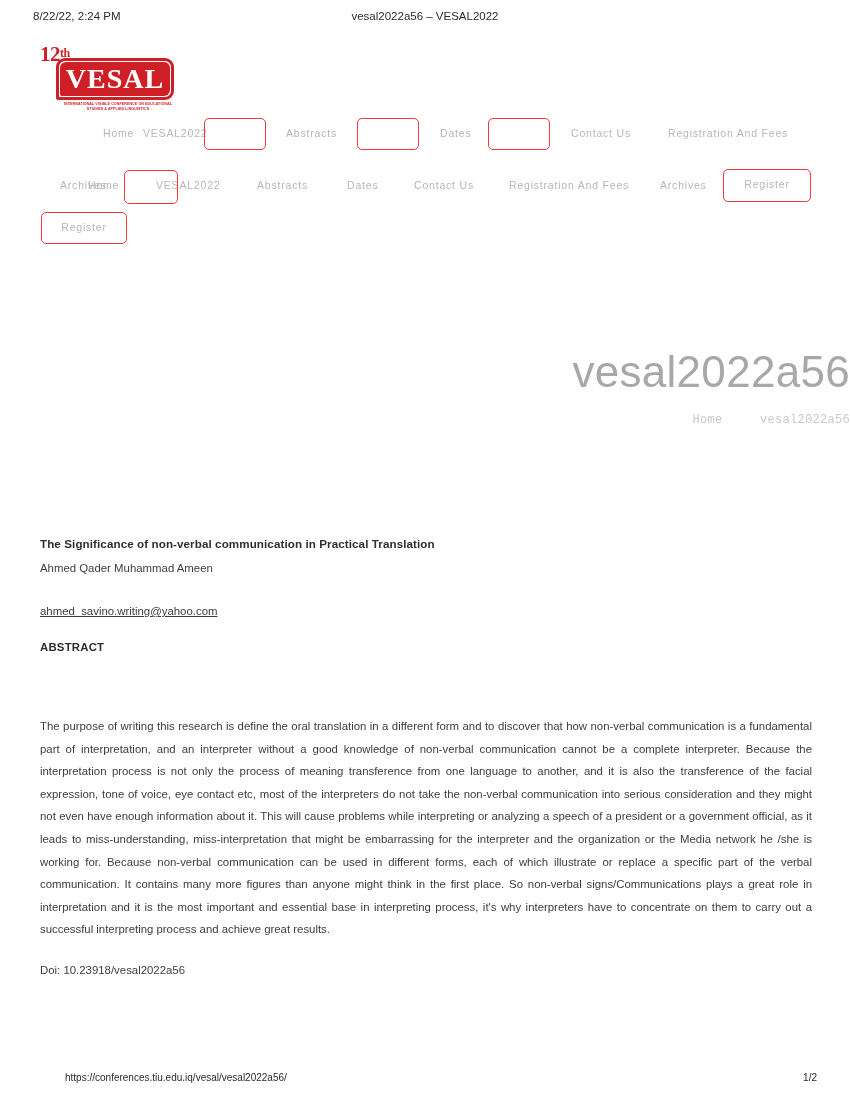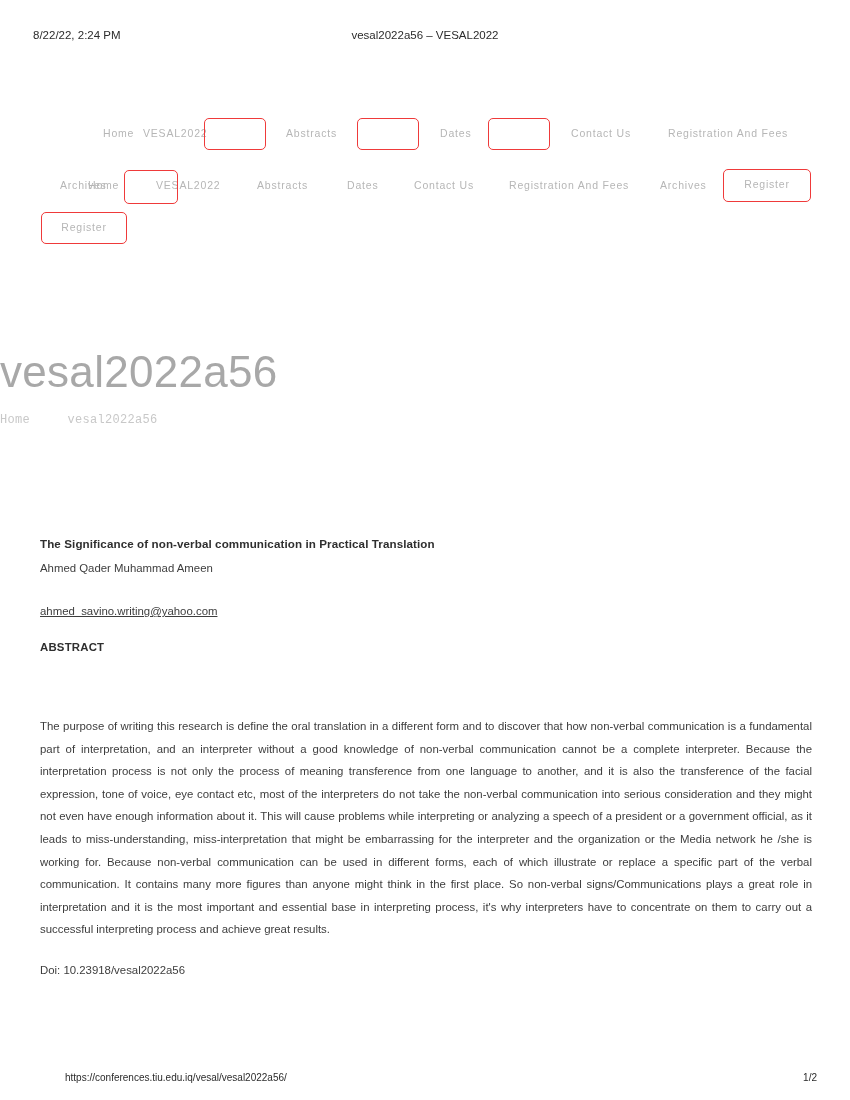--- a/index.html
+++ b/index.html
@@ -12,21 +12,21 @@
     height: 1100px;
     position: relative;
     font-family: "Liberation Sans", sans-serif;
     color: #3c3c3c;
     overflow: hidden;
   }
 
   
   .print-header {
     position: absolute;
-    top: 29px;
+    top: 10px;
     left: 0;
     width: 850px;
     height: 16px;
     font-size: 11.5px;
     color: #2b2b2b;
   }
   .print-header .ph-date {
     position: absolute;
     left: 33px;
     top: 0;
@@ -156,21 +156,21 @@
     font-size: 10.5px;
     letter-spacing: 0.8px;
   }
 
   
   .hero {
     position: absolute;
     left: 0;
     top: 345px;
     width: 850px;
-    text-align: left;
+    text-align: right;
   }
   .hero-title {
     font-size: 44px;
     font-weight: normal;
     color: #a8a8a8;
     letter-spacing: 0.3px;
     line-height: 54px;
     margin: 0;
   }
   .breadcrumb {
@@ -281,20 +281,29 @@
 </head>
 <body>
 
 <div class="print-header">
   <span class="ph-date">8/22/22, 2:24 PM</span>
   <span class="ph-title">vesal2022a56 – VESAL2022</span>
 </div>
 
 <div class="site-header">
 
+  <div class="logo-block">
+    <div class="logo-12th"><span>12</span><span class="sup">th</span></div>
+    <div class="logo-badge">
+      <div class="frame-outer"></div>
+      <div class="frame-inner"></div>
+      <div class="word">VESAL</div>
+    </div>
+    <div class="logo-sub">INTERNATIONAL VISIBLE CONFERENCE ON EDUCATIONAL STUDIES &amp; APPLIED LINGUISTICS</div>
+  </div>
 
   <div class="nav nav-row-1">
     <span class="nav-item" style="left:103px">Home</span>
     <span class="nav-item" style="left:143px">VESAL2022</span>
     <span class="nav-item" style="left:286px">Abstracts</span>
     <span class="nav-item" style="left:440px">Dates</span>
     <span class="nav-item" style="left:571px">Contact Us</span>
     <span class="nav-item" style="left:668px">Registration And Fees</span>
   </div>
 

